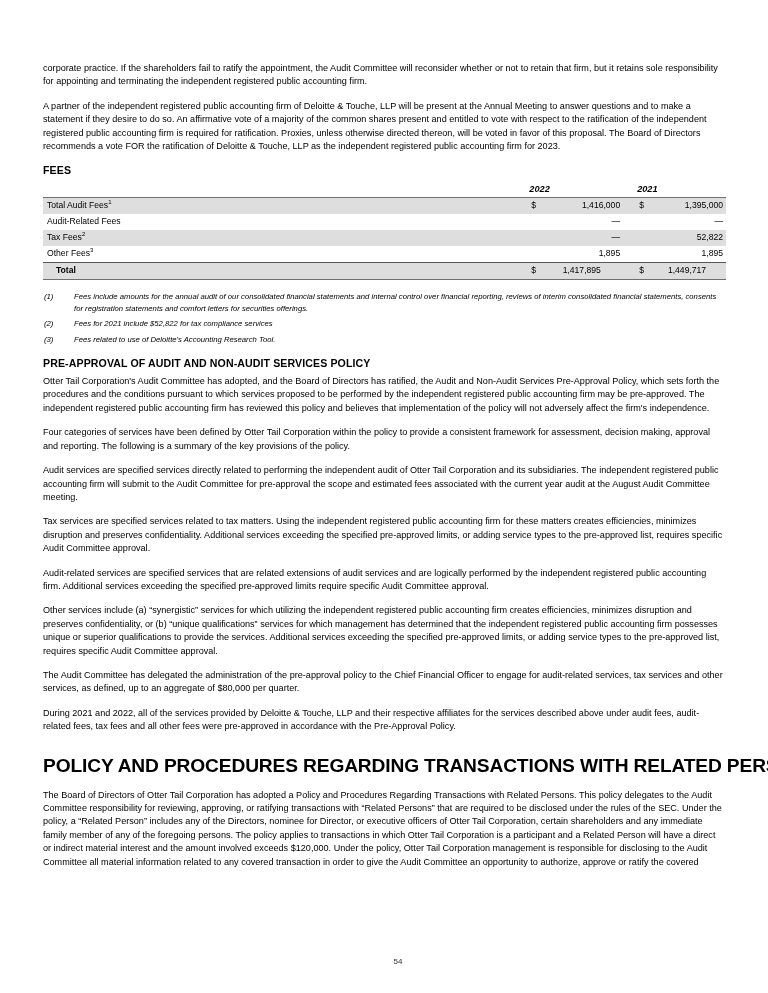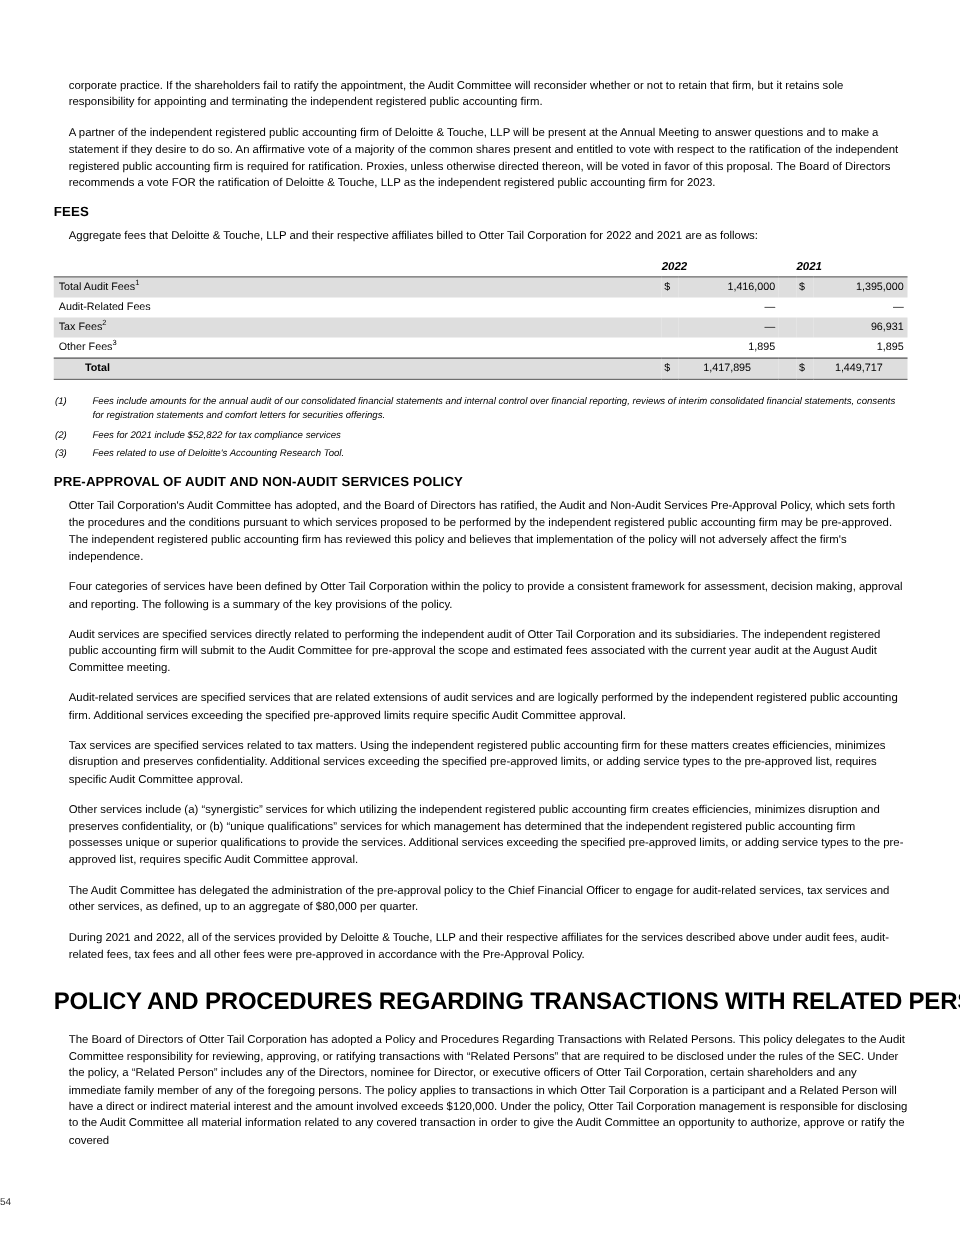--- a/index.html
+++ b/index.html
@@ -17,21 +17,21 @@
   }
   .page {
     position: absolute;
     left: 0; top: 0;
     width: 768px;
     height: 993px;
     box-sizing: border-box;
     padding: 62px 42px 0 43px;
   }
   p.body-text {
-    margin: 0 0 11px 12px;
+    margin: 0 0 11px 0;
     font-size: 9.1px;
     line-height: 13.4px;
     text-align: left;
   }
   h2.section-heading {
     margin: 9px 0 5px 0;
     font-size: 10.6px;
     font-weight: bold;
     letter-spacing: 0.1px;
     line-height: 13px;
@@ -92,21 +92,21 @@
 
   tr.total-row td {
     height: 15px;
     line-height: 15px;
     padding: 0 0 1px 0;
     background: #dedede;
     font-weight: bold;
     border-top: 1.6px solid #58585a;
     border-bottom: 1.1px solid #6f6f6f;
   }
-  tr.total-row td.label-cell { padding-left: 25px; text-align: left; }
+  tr.total-row td.label-cell { padding-left: 13px; text-align: left; }
   tr.total-row td.cur-cell { text-align: left; padding-left: 2px; font-weight: normal; }
   tr.total-row td.num-cell { text-align: center; padding-right: 3px; font-weight: normal; }
 
   sup.fn { font-size: 6px; vertical-align: super; line-height: 0; }
 
   
   .footnotes {
     margin: 11px 0 0 0;
   }
   .footnote {
@@ -120,34 +120,35 @@
     flex: 0 0 30px;
     padding-left: 1px;
   }
   .footnote .fn-text { flex: 1 1 auto; }
 
   .page-number {
     position: absolute;
     left: 0;
     right: 0;
     top: 957px;
+    text-align: center;
     font-size: 8px;
     color: #333;
+    padding-left: 28px;
   }
 </style>
 </head>
 <body>
 
 <div class="page">
 
   <p class="body-text">corporate practice. If the shareholders fail to ratify the appointment, the Audit Committee will reconsider whether or not to retain that firm, but it retains sole responsibility for appointing and terminating the independent registered public accounting firm.</p>
   <p class="body-text">A partner of the independent registered public accounting firm of Deloitte &amp; Touche, LLP will be present at the Annual Meeting to answer questions and to make a statement if they desire to do so. An affirmative vote of a majority of the common shares present and entitled to vote with respect to the ratification of the independent registered public accounting firm is required for ratification. Proxies, unless otherwise directed thereon, will be voted in favor of this proposal. The Board of Directors recommends a vote FOR the ratification of Deloitte &amp; Touche, LLP as the independent registered public accounting firm for 2023.</p>
 
   <h2 class="section-heading">FEES</h2>
-  <p class="body-text">Aggregate fees that Deloitte &amp; Touche, LLP and their respective affiliates billed to Otter Tail Corporation for 2022 and 2021 are as follows:</p>
 
   <table class="fees-table">
     <colgroup>
       <col style="width:488px">
       <col style="width:13px">
       <col style="width:80px">
       <col style="width:14px">
       <col style="width:13px">
       <col style="width:75px">
     </colgroup>
@@ -175,21 +176,21 @@
         <td></td>
         <td class="cur-cell"></td>
         <td class="num-cell">—</td>
       </tr>
       <tr class="data-row shaded">
         <td class="label-cell"><span>Tax Fees</span><sup class="fn">2</sup></td>
         <td class="cur-cell"></td>
         <td class="num-cell">—</td>
         <td></td>
         <td class="cur-cell"></td>
-        <td class="num-cell">96,931</td>
+        <td class="num-cell">52,822</td>
       </tr>
       <tr class="data-row">
         <td class="label-cell"><span>Other Fees</span><sup class="fn">3</sup></td>
         <td class="cur-cell"></td>
         <td class="num-cell">1,895</td>
         <td></td>
         <td class="cur-cell"></td>
         <td class="num-cell">1,895</td>
       </tr>
       <tr class="total-row">
@@ -215,22 +216,22 @@
     <div class="footnote">
       <span class="fn-marker">(3)</span>
       <span class="fn-text">Fees related to use of Deloitte's Accounting Research Tool.</span>
     </div>
   </div>
 
   <h2 class="section-heading" style="margin-top:12px">PRE-APPROVAL OF AUDIT AND NON-AUDIT SERVICES POLICY</h2>
   <p class="body-text">Otter Tail Corporation's Audit Committee has adopted, and the Board of Directors has ratified, the Audit and Non-Audit Services Pre-Approval Policy, which sets forth the procedures and the conditions pursuant to which services proposed to be performed by the independent registered public accounting firm may be pre-approved. The independent registered public accounting firm has reviewed this policy and believes that implementation of the policy will not adversely affect the firm's independence.</p>
   <p class="body-text">Four categories of services have been defined by Otter Tail Corporation within the policy to provide a consistent framework for assessment, decision making, approval and reporting. The following is a summary of the key provisions of the policy.</p>
   <p class="body-text">Audit services are specified services directly related to performing the independent audit of Otter Tail Corporation and its subsidiaries. The independent registered public accounting firm will submit to the Audit Committee for pre-approval the scope and estimated fees associated with the current year audit at the August Audit Committee meeting.</p>
+  <p class="body-text">Tax services are specified services related to tax matters. Using the independent registered public accounting firm for these matters creates efficiencies, minimizes disruption and preserves confidentiality. Additional services exceeding the specified pre-approved limits, or adding service types to the pre-approved list, requires specific Audit Committee approval.</p>
   <p class="body-text">Audit-related services are specified services that are related extensions of audit services and are logically performed by the independent registered public accounting firm. Additional services exceeding the specified pre-approved limits require specific Audit Committee approval.</p>
-  <p class="body-text">Tax services are specified services related to tax matters. Using the independent registered public accounting firm for these matters creates efficiencies, minimizes disruption and preserves confidentiality. Additional services exceeding the specified pre-approved limits, or adding service types to the pre-approved list, requires specific Audit Committee approval.</p>
   <p class="body-text">Other services include (a) “synergistic” services for which utilizing the independent registered public accounting firm creates efficiencies, minimizes disruption and preserves confidentiality, or (b) “unique qualifications” services for which management has determined that the independent registered public accounting firm possesses unique or superior qualifications to provide the services. Additional services exceeding the specified pre-approved limits, or adding service types to the pre-approved list, requires specific Audit Committee approval.</p>
   <p class="body-text">The Audit Committee has delegated the administration of the pre-approval policy to the Chief Financial Officer to engage for audit-related services, tax services and other services, as defined, up to an aggregate of $80,000 per quarter.</p>
   <p class="body-text">During 2021 and 2022, all of the services provided by Deloitte &amp; Touche, LLP and their respective affiliates for the services described above under audit fees, audit-related fees, tax fees and all other fees were pre-approved in accordance with the Pre-Approval Policy.</p>
 
   <h1 class="major-heading">POLICY AND PROCEDURES REGARDING TRANSACTIONS WITH RELATED PERSONS</h1>
   <p class="body-text">The Board of Directors of Otter Tail Corporation has adopted a Policy and Procedures Regarding Transactions with Related Persons. This policy delegates to the Audit Committee responsibility for reviewing, approving, or ratifying transactions with “Related Persons” that are required to be disclosed under the rules of the SEC. Under the policy, a “Related Person” includes any of the Directors, nominee for Director, or executive officers of Otter Tail Corporation, certain shareholders and any immediate family member of any of the foregoing persons. The policy applies to transactions in which Otter Tail Corporation is a participant and a Related Person will have a direct or indirect material interest and the amount involved exceeds $120,000. Under the policy, Otter Tail Corporation management is responsible for disclosing to the Audit Committee all material information related to any covered transaction in order to give the Audit Committee an opportunity to authorize, approve or ratify the covered</p>
 
   <div class="page-number">54</div>
 </div>
 

